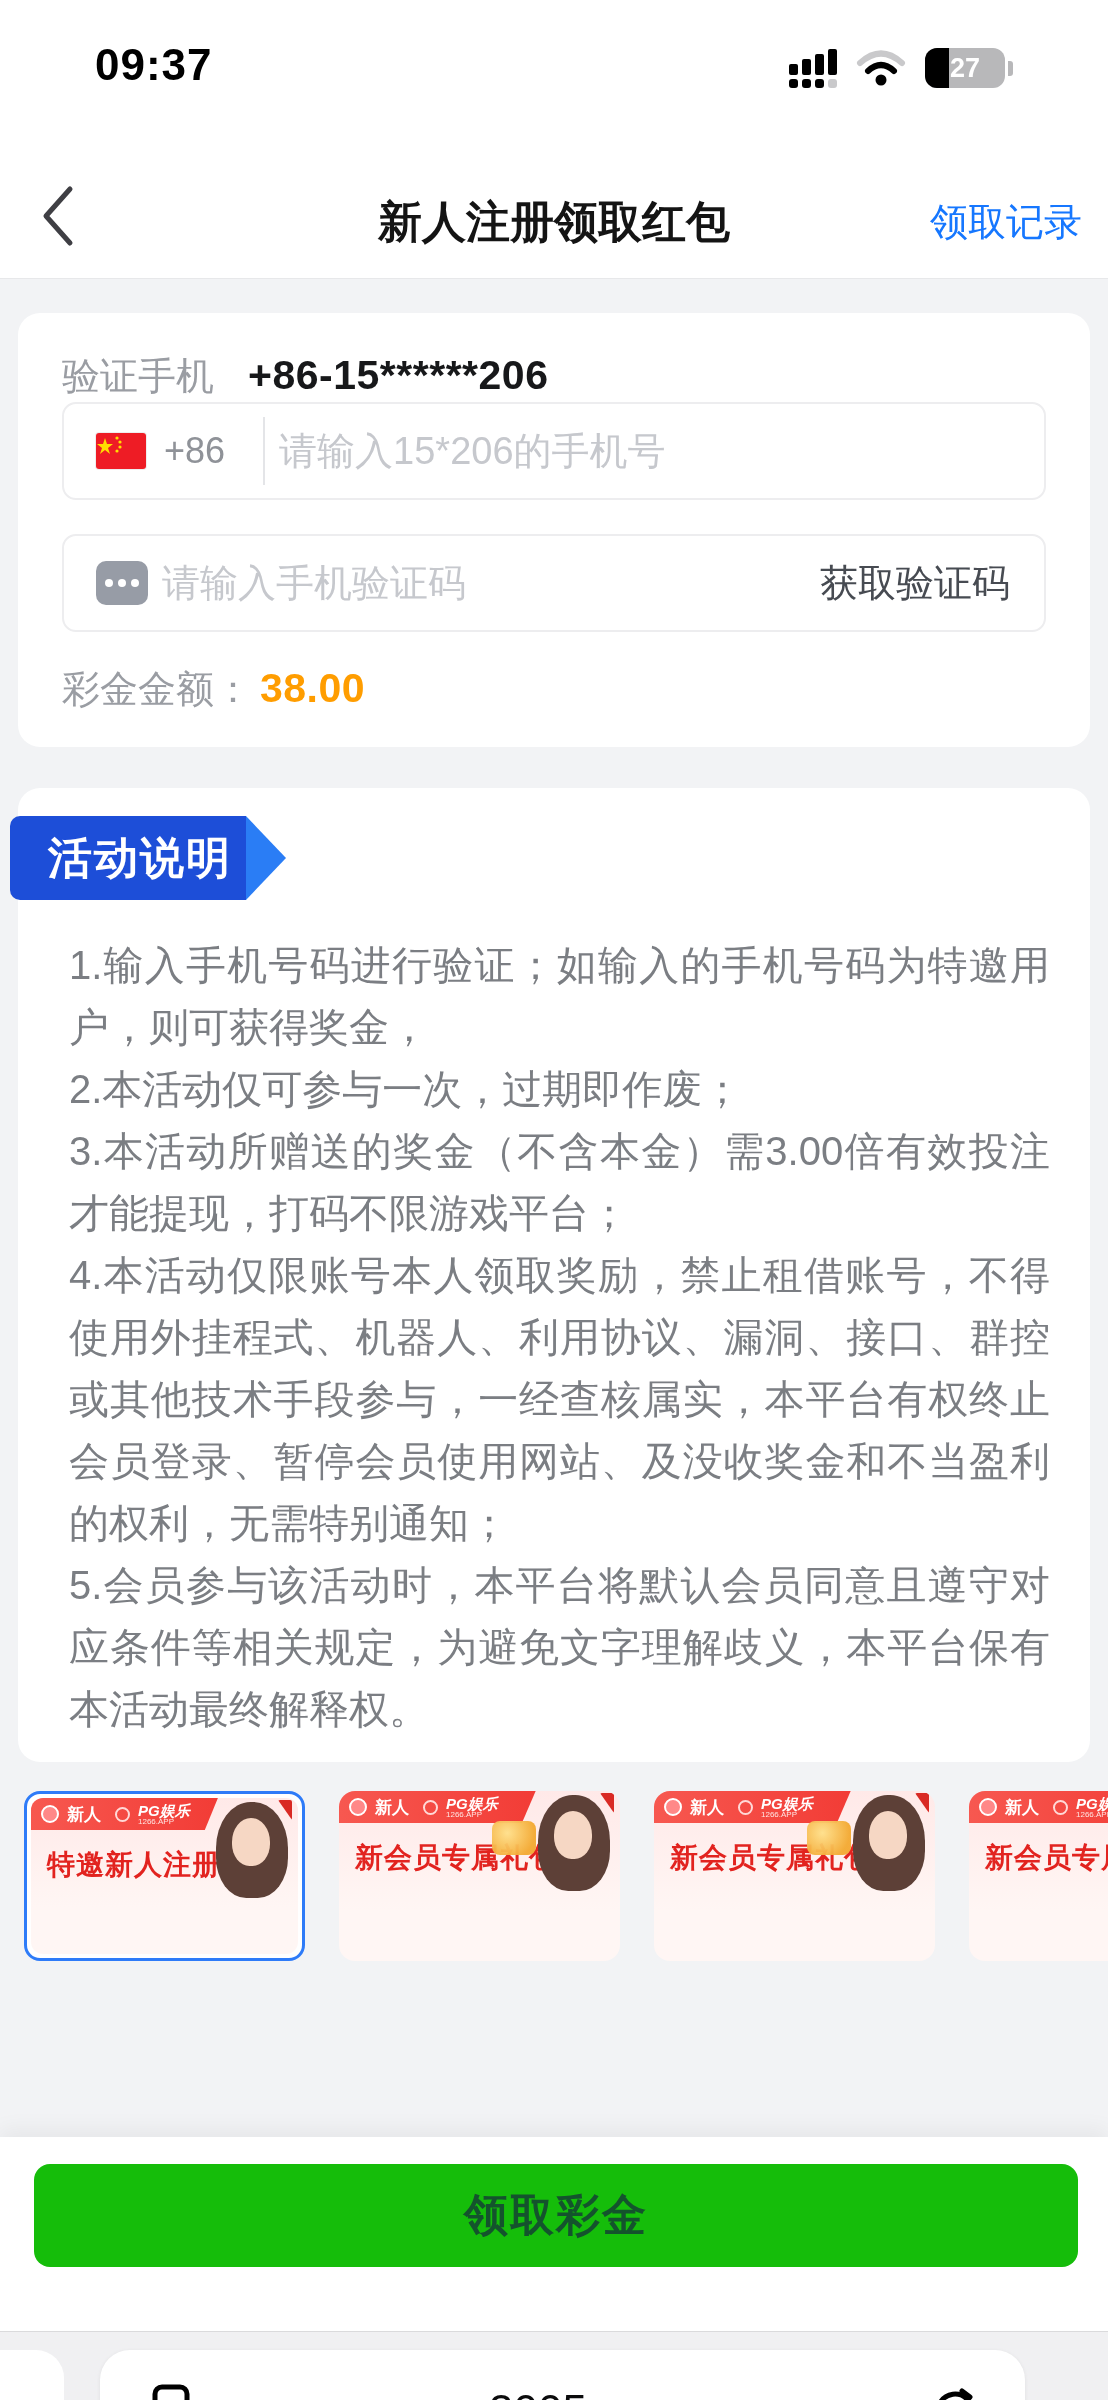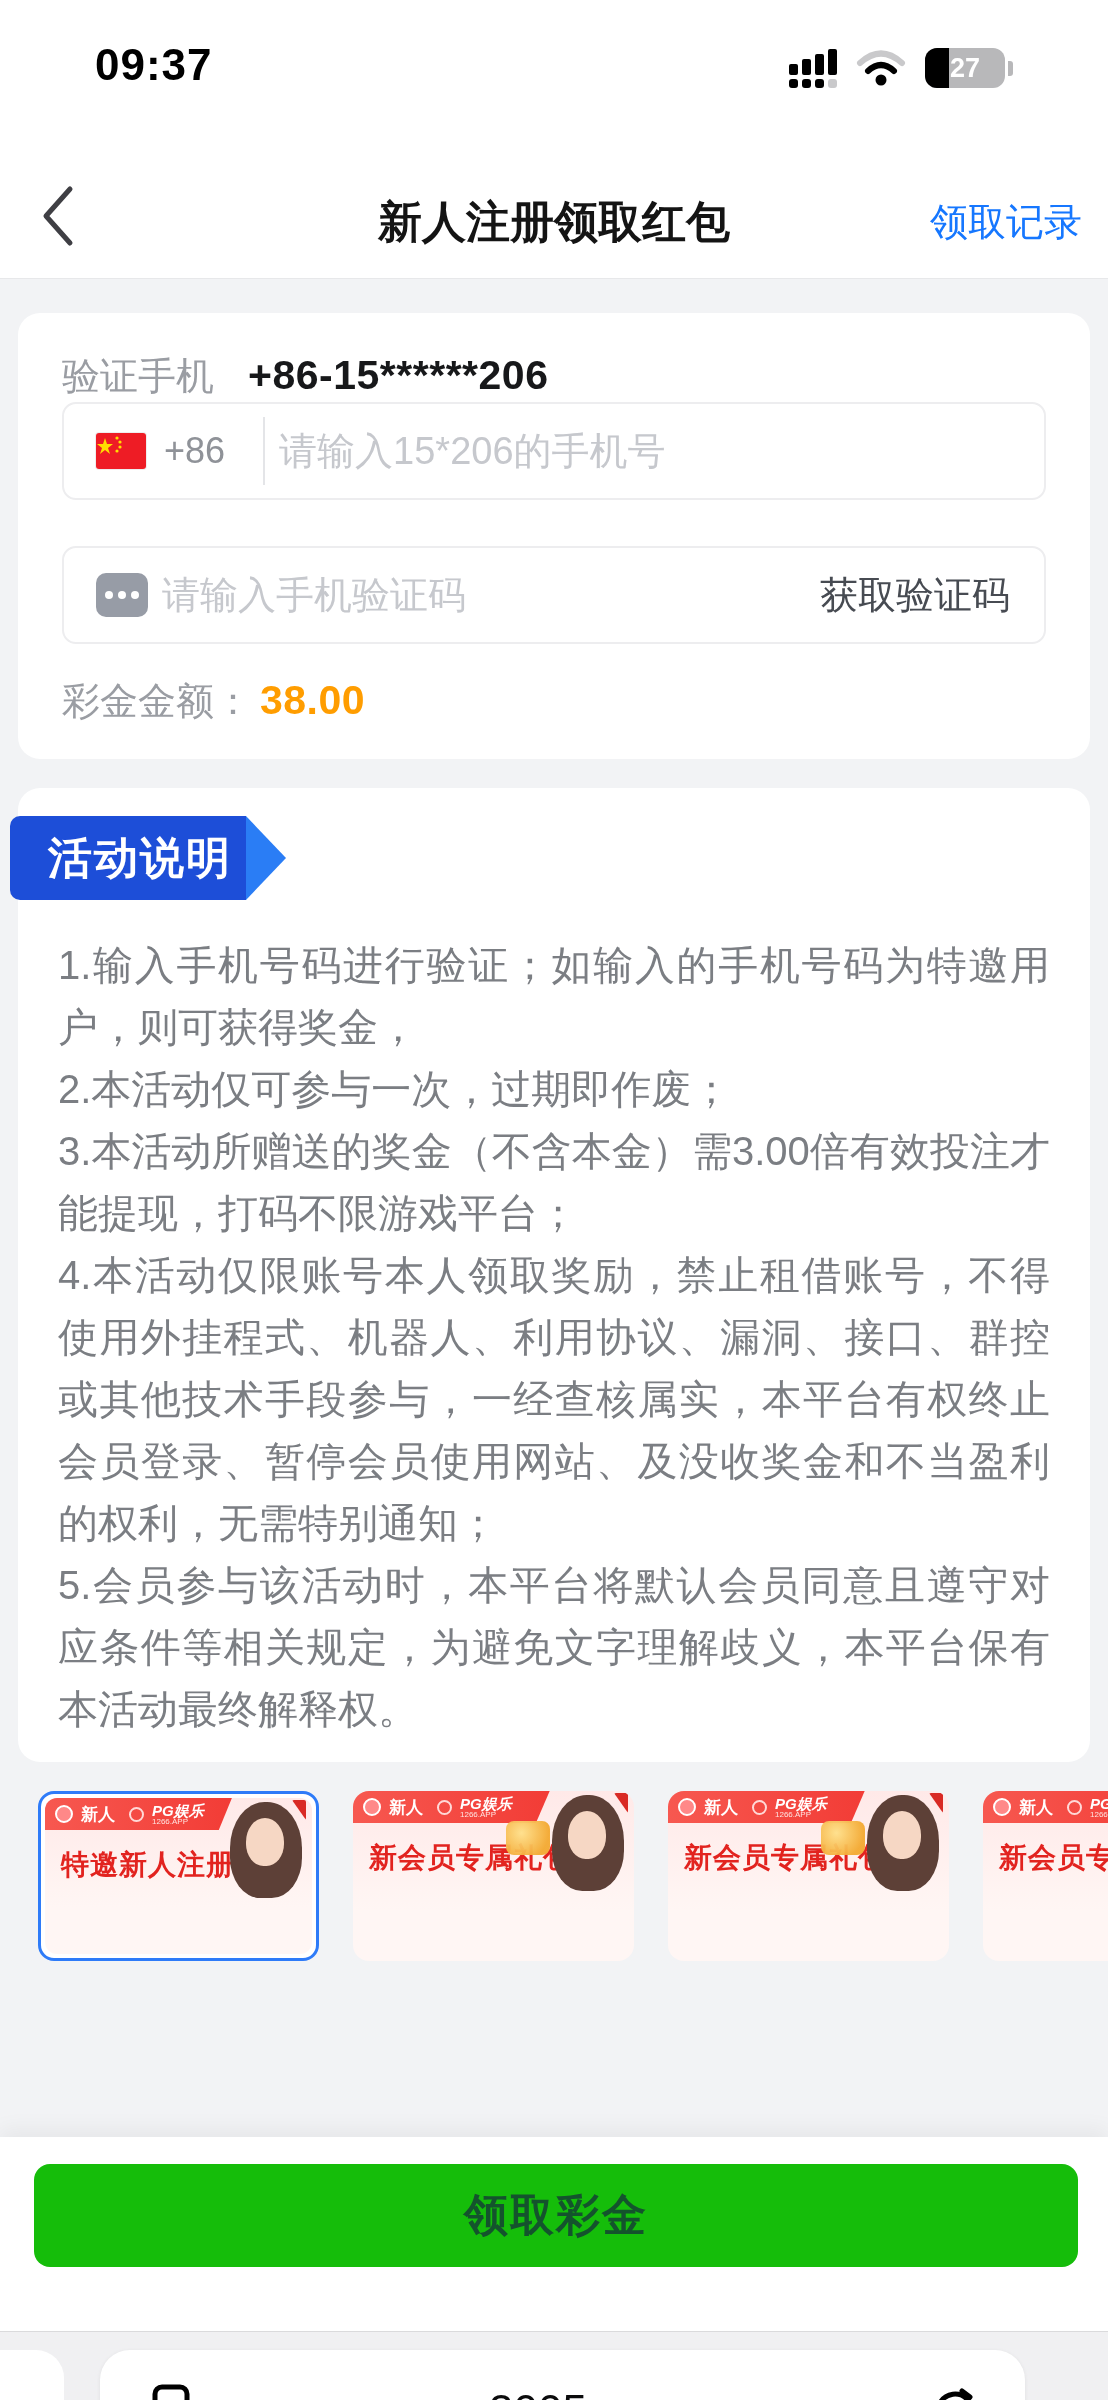--- a/index.html
+++ b/index.html
@@ -41,43 +41,43 @@
   .verify-label { font-size:38px; color:#9a9da3; }
   .verify-number { font-size:41px; color:#17181a; font-weight:700; letter-spacing:.5px; }
   .input-box { position:relative; height:98px; border:2px solid #ededef; border-radius:14px;
                display:flex; align-items:center; background:#fff; }
   .flag { width:50px; height:36px; margin-left:32px; border-radius:3px; overflow:hidden; box-shadow:0 0 0 1px #eee; flex:none; }
   .dial-code { font-size:36px; color:#8f9298; margin-left:18px; }
   .vline { width:2px; height:68px; background:#e4e5e8; margin-left:38px; flex:none; }
   .ph-input { border:0; outline:none; flex:1; margin-left:14px; font-size:38px; color:#2b2b2b; background:transparent;
               font-family:inherit; min-width:0; }
   .ph-input::placeholder { color:#c6c8cd; }
-  .code-box { margin-top:46px; }
+  .code-box { margin-top:34px; }
   .code-icon { width:52px; height:44px; margin-left:32px; border-radius:10px; background:#979ca6; flex:none;
                display:flex; align-items:center; justify-content:center; gap:5px; }
   .code-icon i { width:8px; height:8px; border-radius:50%; background:#fff; display:block; }
   .get-code { font-size:38px; color:#474b52; font-weight:500; margin-right:34px; white-space:nowrap; flex:none; }
   .amount-row { margin-top:32px; display:flex; align-items:baseline; }
   .amount-label { font-size:38px; color:#9a9da3; }
   .amount-value { font-size:41px; font-weight:700; color:#ff9d00; margin-left:8px; letter-spacing:.5px; }
 
   
   .rules-card { top:509px; padding:0 40px 22px; }
   .ribbon { position:absolute; left:-8px; top:28px; height:84px; display:flex; }
   .ribbon-main { background:#1d4ed8; border-radius:10px 0 0 10px; display:flex; align-items:center;
                  padding:0 14px 0 38px; }
   .ribbon-label { color:#fff; font-size:44px; font-weight:700; letter-spacing:2px; }
   .ribbon-arrow { width:40px; height:84px; background:#2a7df5;
                   clip-path:polygon(0 0,100% 50%,0 100%); }
   .rules { padding-top:146px; }
-  .rules p { font-size:40px; line-height:62px; color:#7b7e83; font-weight:500; text-align:justify; }
+  .rules p { font-size:40px; line-height:62px; color:#7b7e83; font-weight:500; text-align:justify;margin-left:11px; }
 
   
   .carousel { position:absolute; top:1512px; left:0; right:0; height:180px; display:flex; gap:34px;
-              padding-left:38px; overflow:hidden; }
+              padding-left:24px; overflow:hidden; }
   .promo-card { flex:none; width:281px; height:170px; border-radius:16px; overflow:hidden; position:relative; }
   .promo-card.selected { border:3px solid #2e7bf8; background:#fff; padding:4px; }
   .promo-inner { width:100%; height:100%; border-radius:12px; overflow:hidden; position:relative;
                  background:linear-gradient(180deg,#ffe9e8 0%,#fff6f4 70%); }
   .promo-strip { position:relative; height:32px; width:70%; background:linear-gradient(90deg,#f75850,#f23c36);
                  clip-path:polygon(0 0,100% 0,93% 100%,0 100%); display:flex; align-items:center; gap:8px;
                  padding-left:10px; color:#fff; }
   .mascot { width:18px; height:18px; border-radius:50%; border:2px solid #fff; background:#f88; flex:none; }
   .promo-badge-label { font-size:17px; font-weight:700; color:#fff; white-space:nowrap; }
   .brand-circle { width:15px; height:15px; border-radius:50%; border:2px solid #ffd9d7; margin-left:6px; flex:none; }

